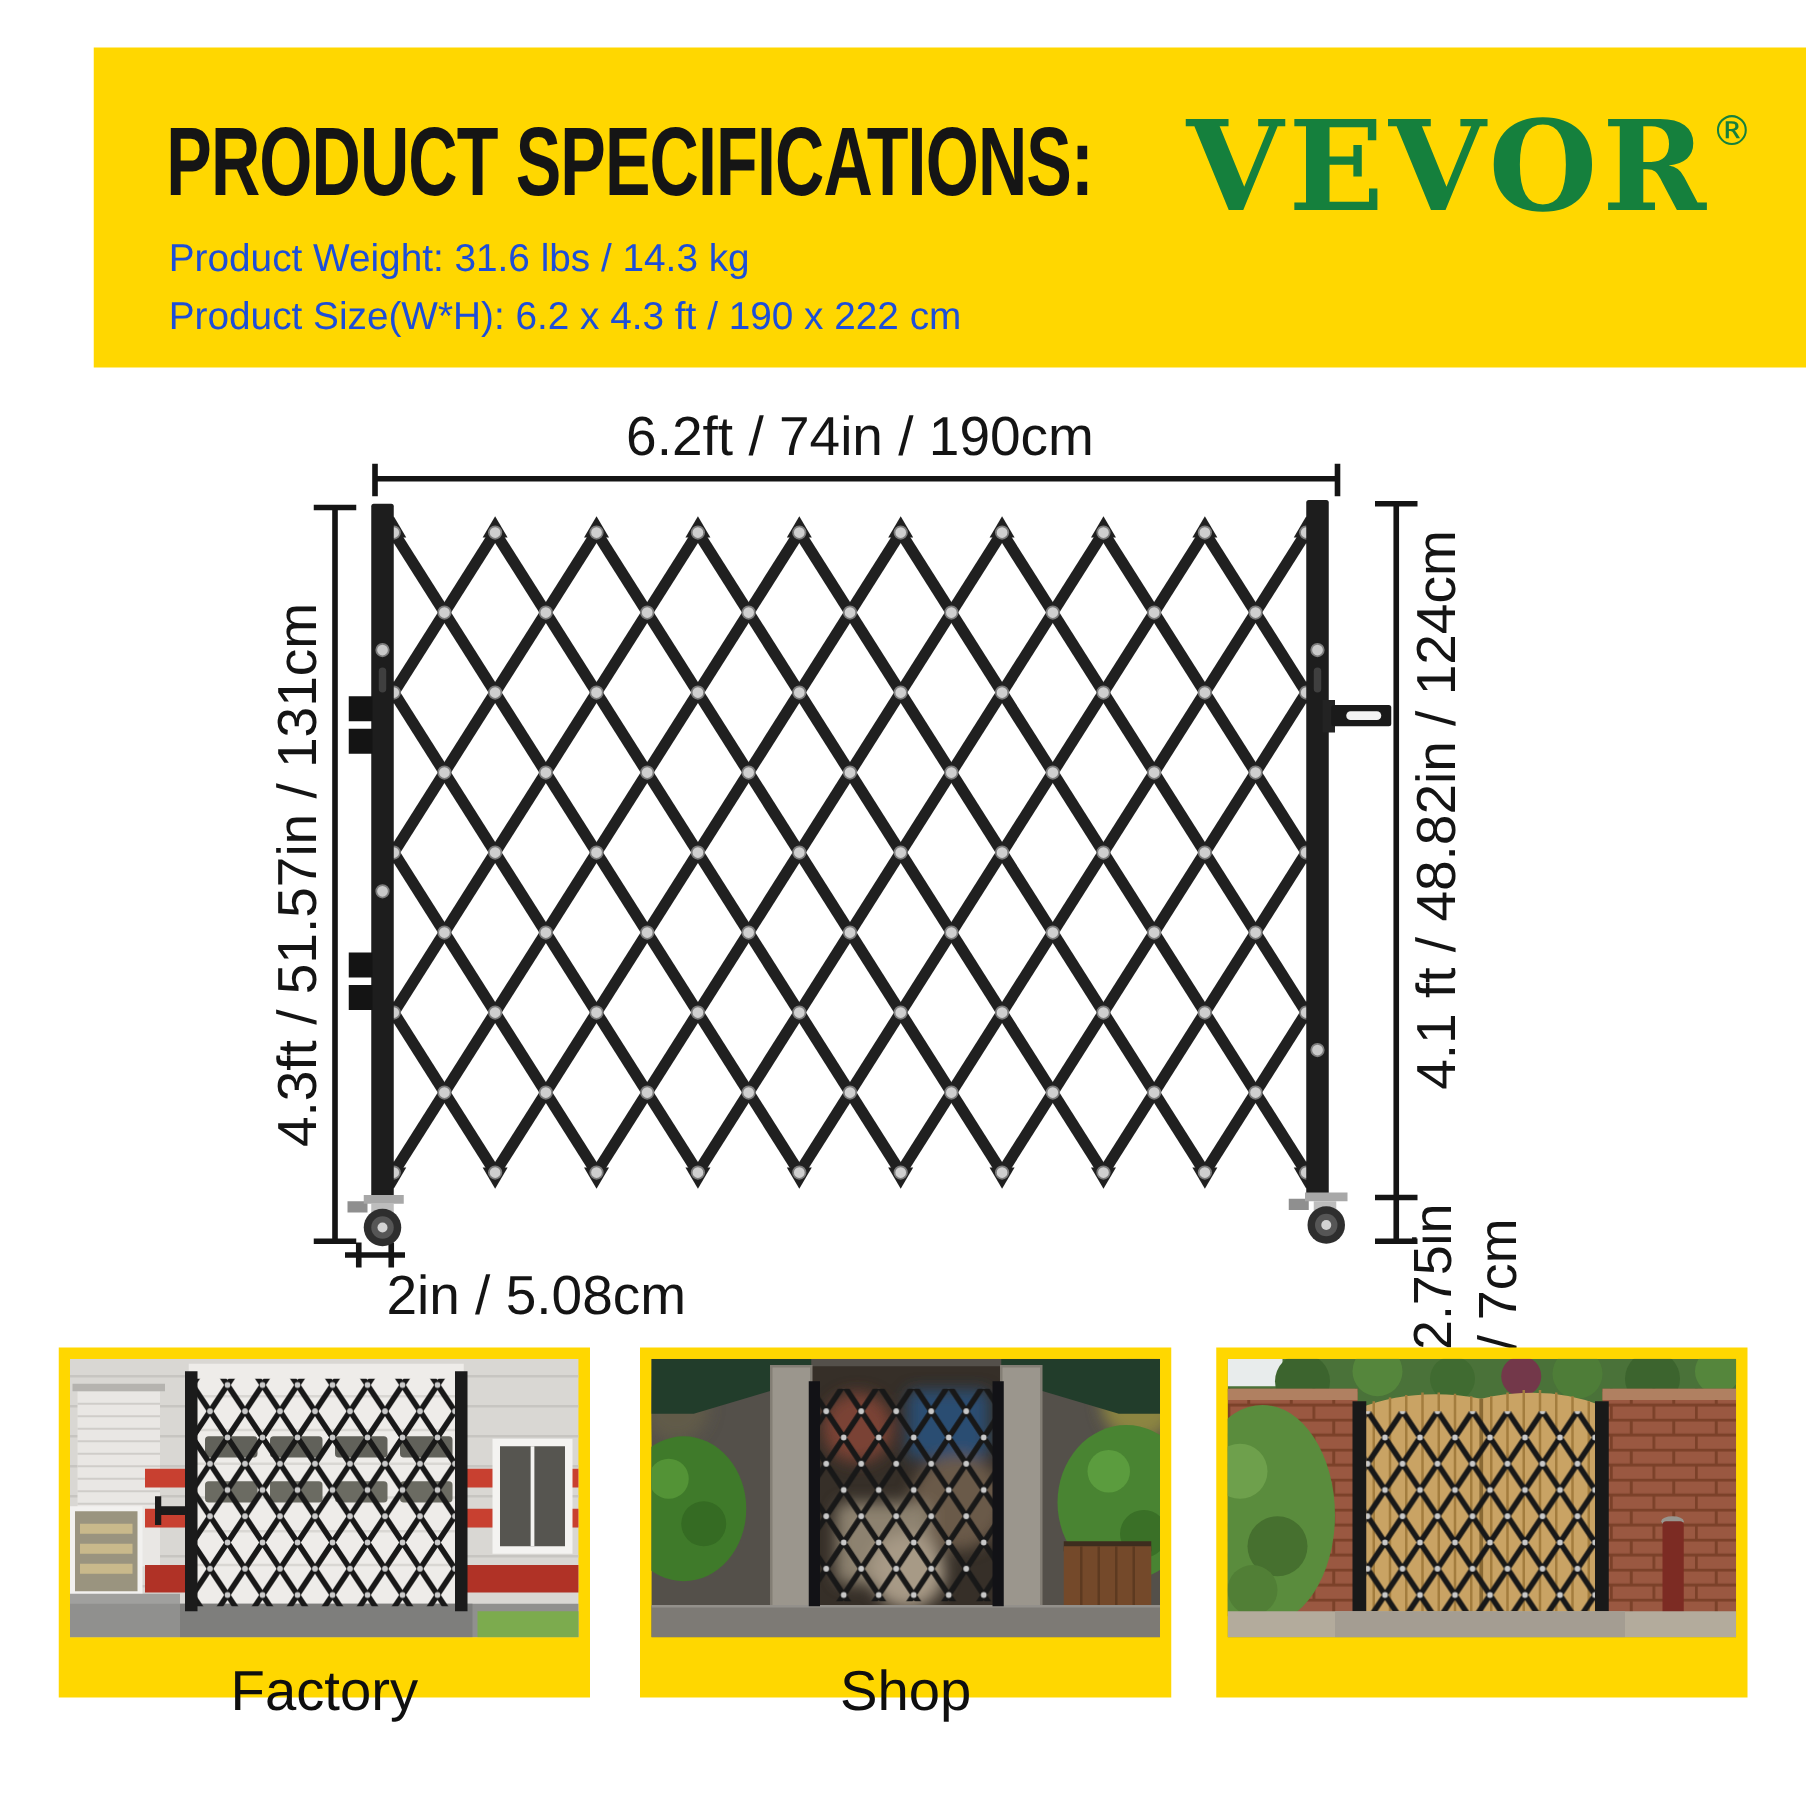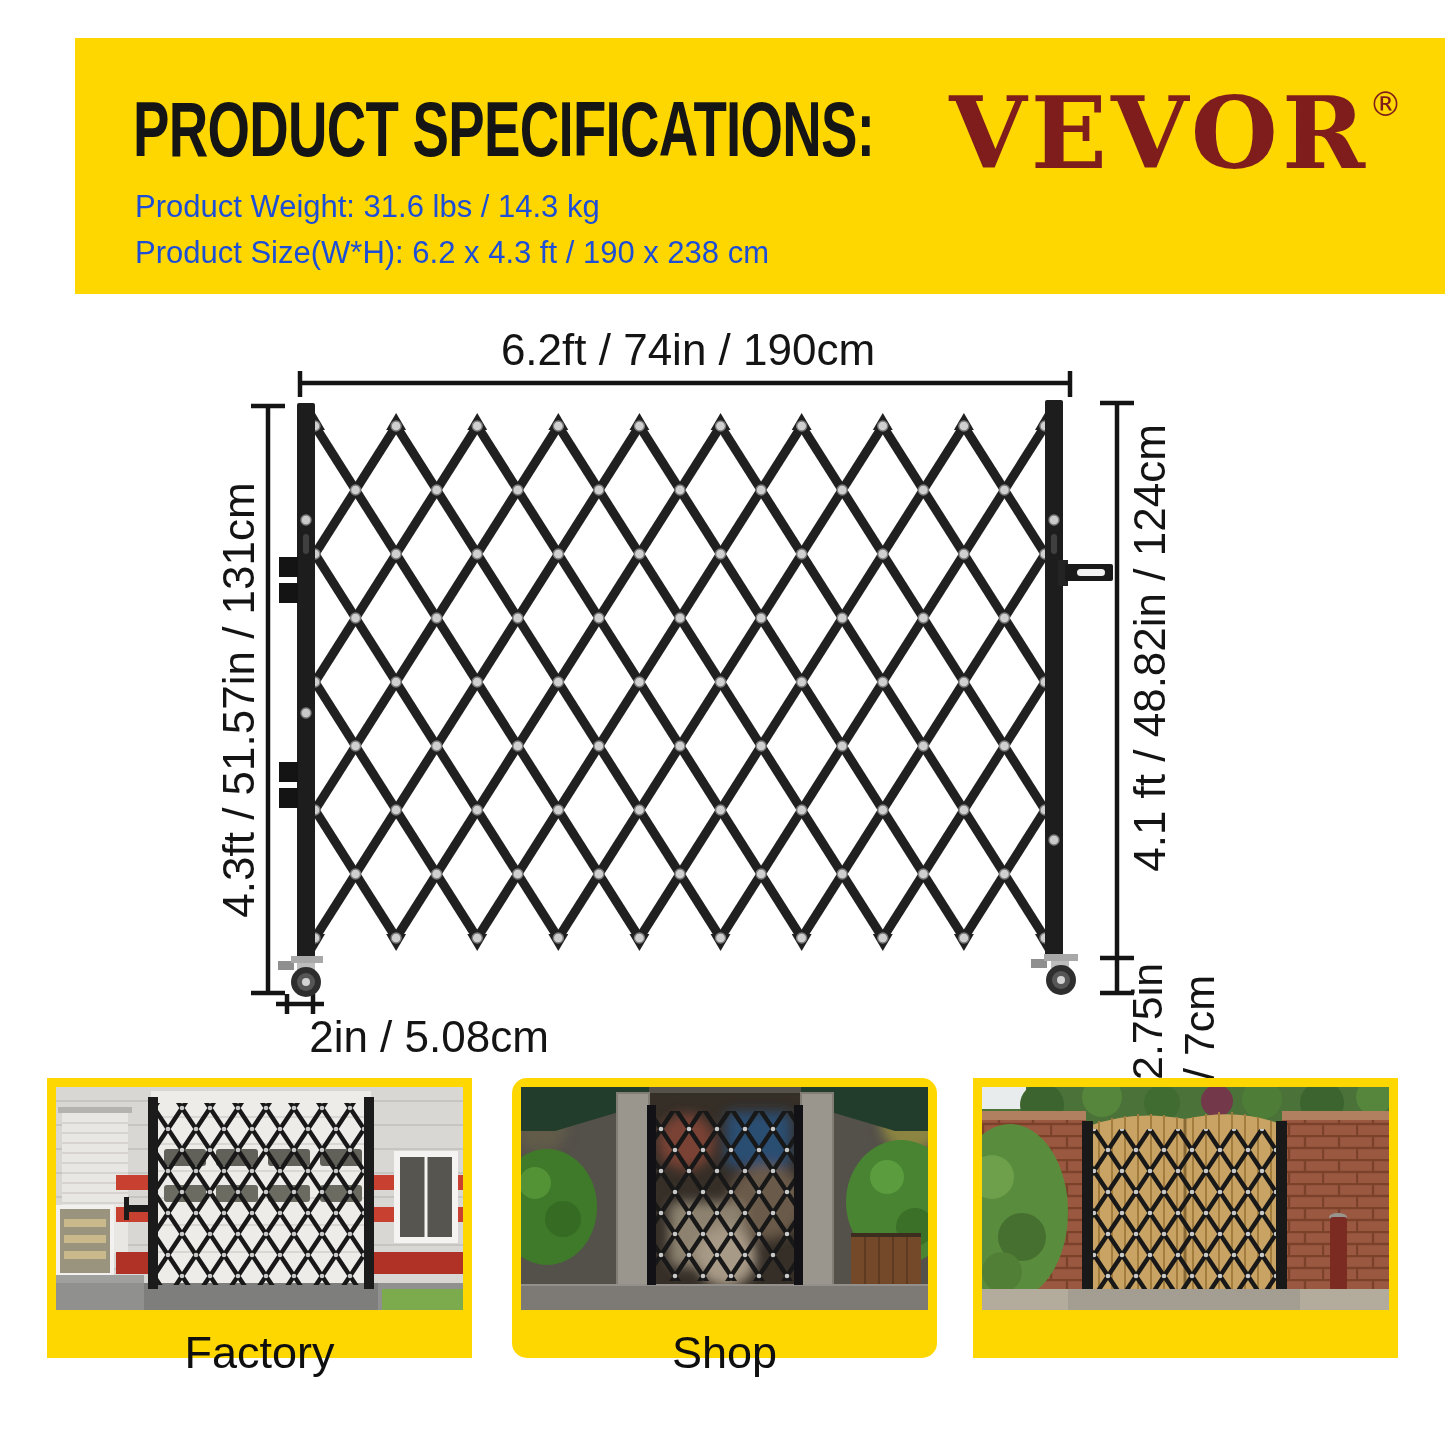--- a/index.html
+++ b/index.html
@@ -6,51 +6,51 @@
   #canvas{position:relative;width:1445px;height:1445px;background:#ffffff;overflow:hidden;
           font-family:"Liberation Sans",sans-serif;color:#141414;}
 
   
   .banner{position:absolute;left:27px;top:38px;width:1397px;height:256px;background:#FFD700;margin-left:48px;}
   .banner-title{position:absolute;left:58px;top:46px;font-size:78px;font-weight:700;
                 letter-spacing:-1px;transform:scaleX(0.70);transform-origin:left top;
                 white-space:nowrap;color:#151515;}
   .banner-specs{position:absolute;left:60px;top:146px;font-size:31px;line-height:46px;color:#1d4ed8;}
   .logo{position:absolute;top:40px;right:70px;font-family:"DejaVu Serif",serif;
-        font-size:100px;font-weight:700;line-height:1.1;letter-spacing:4px;color:#7f1d1d;white-space:nowrap;}
+        font-size:100px;font-weight:700;line-height:1.1;letter-spacing:4px;color:#15803d;white-space:nowrap;}
   .logo-reg{display:inline-block;font-size:33px;letter-spacing:0;transform:translateY(-52px);
             font-family:"DejaVu Sans",sans-serif;font-weight:400;}
 
   
   .dim-label{position:absolute;font-size:44px;color:#141414;white-space:nowrap;}
   .dim-label.center{transform:translate(-50%,-50%);}
   .dim-label.vert{transform:translate(-50%,-50%) rotate(-90deg);}
   .dim-label.two-line{line-height:52px;font-size:43px;text-align:left;white-space:normal;width:170px;}
 
   #diagram-svg{position:absolute;left:0;top:0;width:1445px;height:1445px;}
 
   
   .card{position:absolute;top:1078px;width:425px;height:280px;background:#FFD700;}
   .card .photo{position:absolute;left:9px;top:9px;width:407px;height:223px;overflow:hidden;}
   .card .photo svg{display:block;}
   .card .card-label{position:absolute;left:0;right:0;top:232px;height:85px;display:flex;
                     align-items:center;justify-content:center;font-size:45px;color:#0f0f0f;}
-  #card-factory{left:47px;} #card-shop{left:512px;border-radius:15px;} #card-courtyard{left:973px;}
+  #card-factory{left:47px;} #card-shop{left:512px;} #card-courtyard{left:973px;}
   .hiddefs{position:absolute;width:0;height:0;overflow:hidden;}
 </style>
 </head>
 <body>
 
 <div id="canvas">
 
   <div class="banner">
     <div class="banner-title">PRODUCT SPECIFICATIONS:</div>
     <div class="banner-specs">
       <div>Product Weight: 31.6 lbs / 14.3 kg</div>
-      <div>Product Size(W*H): 6.2 x 4.3 ft / 190 x 238 cm</div>
+      <div>Product Size(W*H): 6.2 x 4.3 ft / 190 x 222 cm</div>
     </div>
     <div class="logo"><span>VEVOR</span><span class="logo-reg">®</span></div>
   </div>
 
   <svg id="diagram-svg" viewBox="0 0 1445 1445">
     <defs>
       <clipPath id="gateclip">
           <rect x="310" y="408" width="740" height="548"></rect>
         </clipPath>
     </defs>

